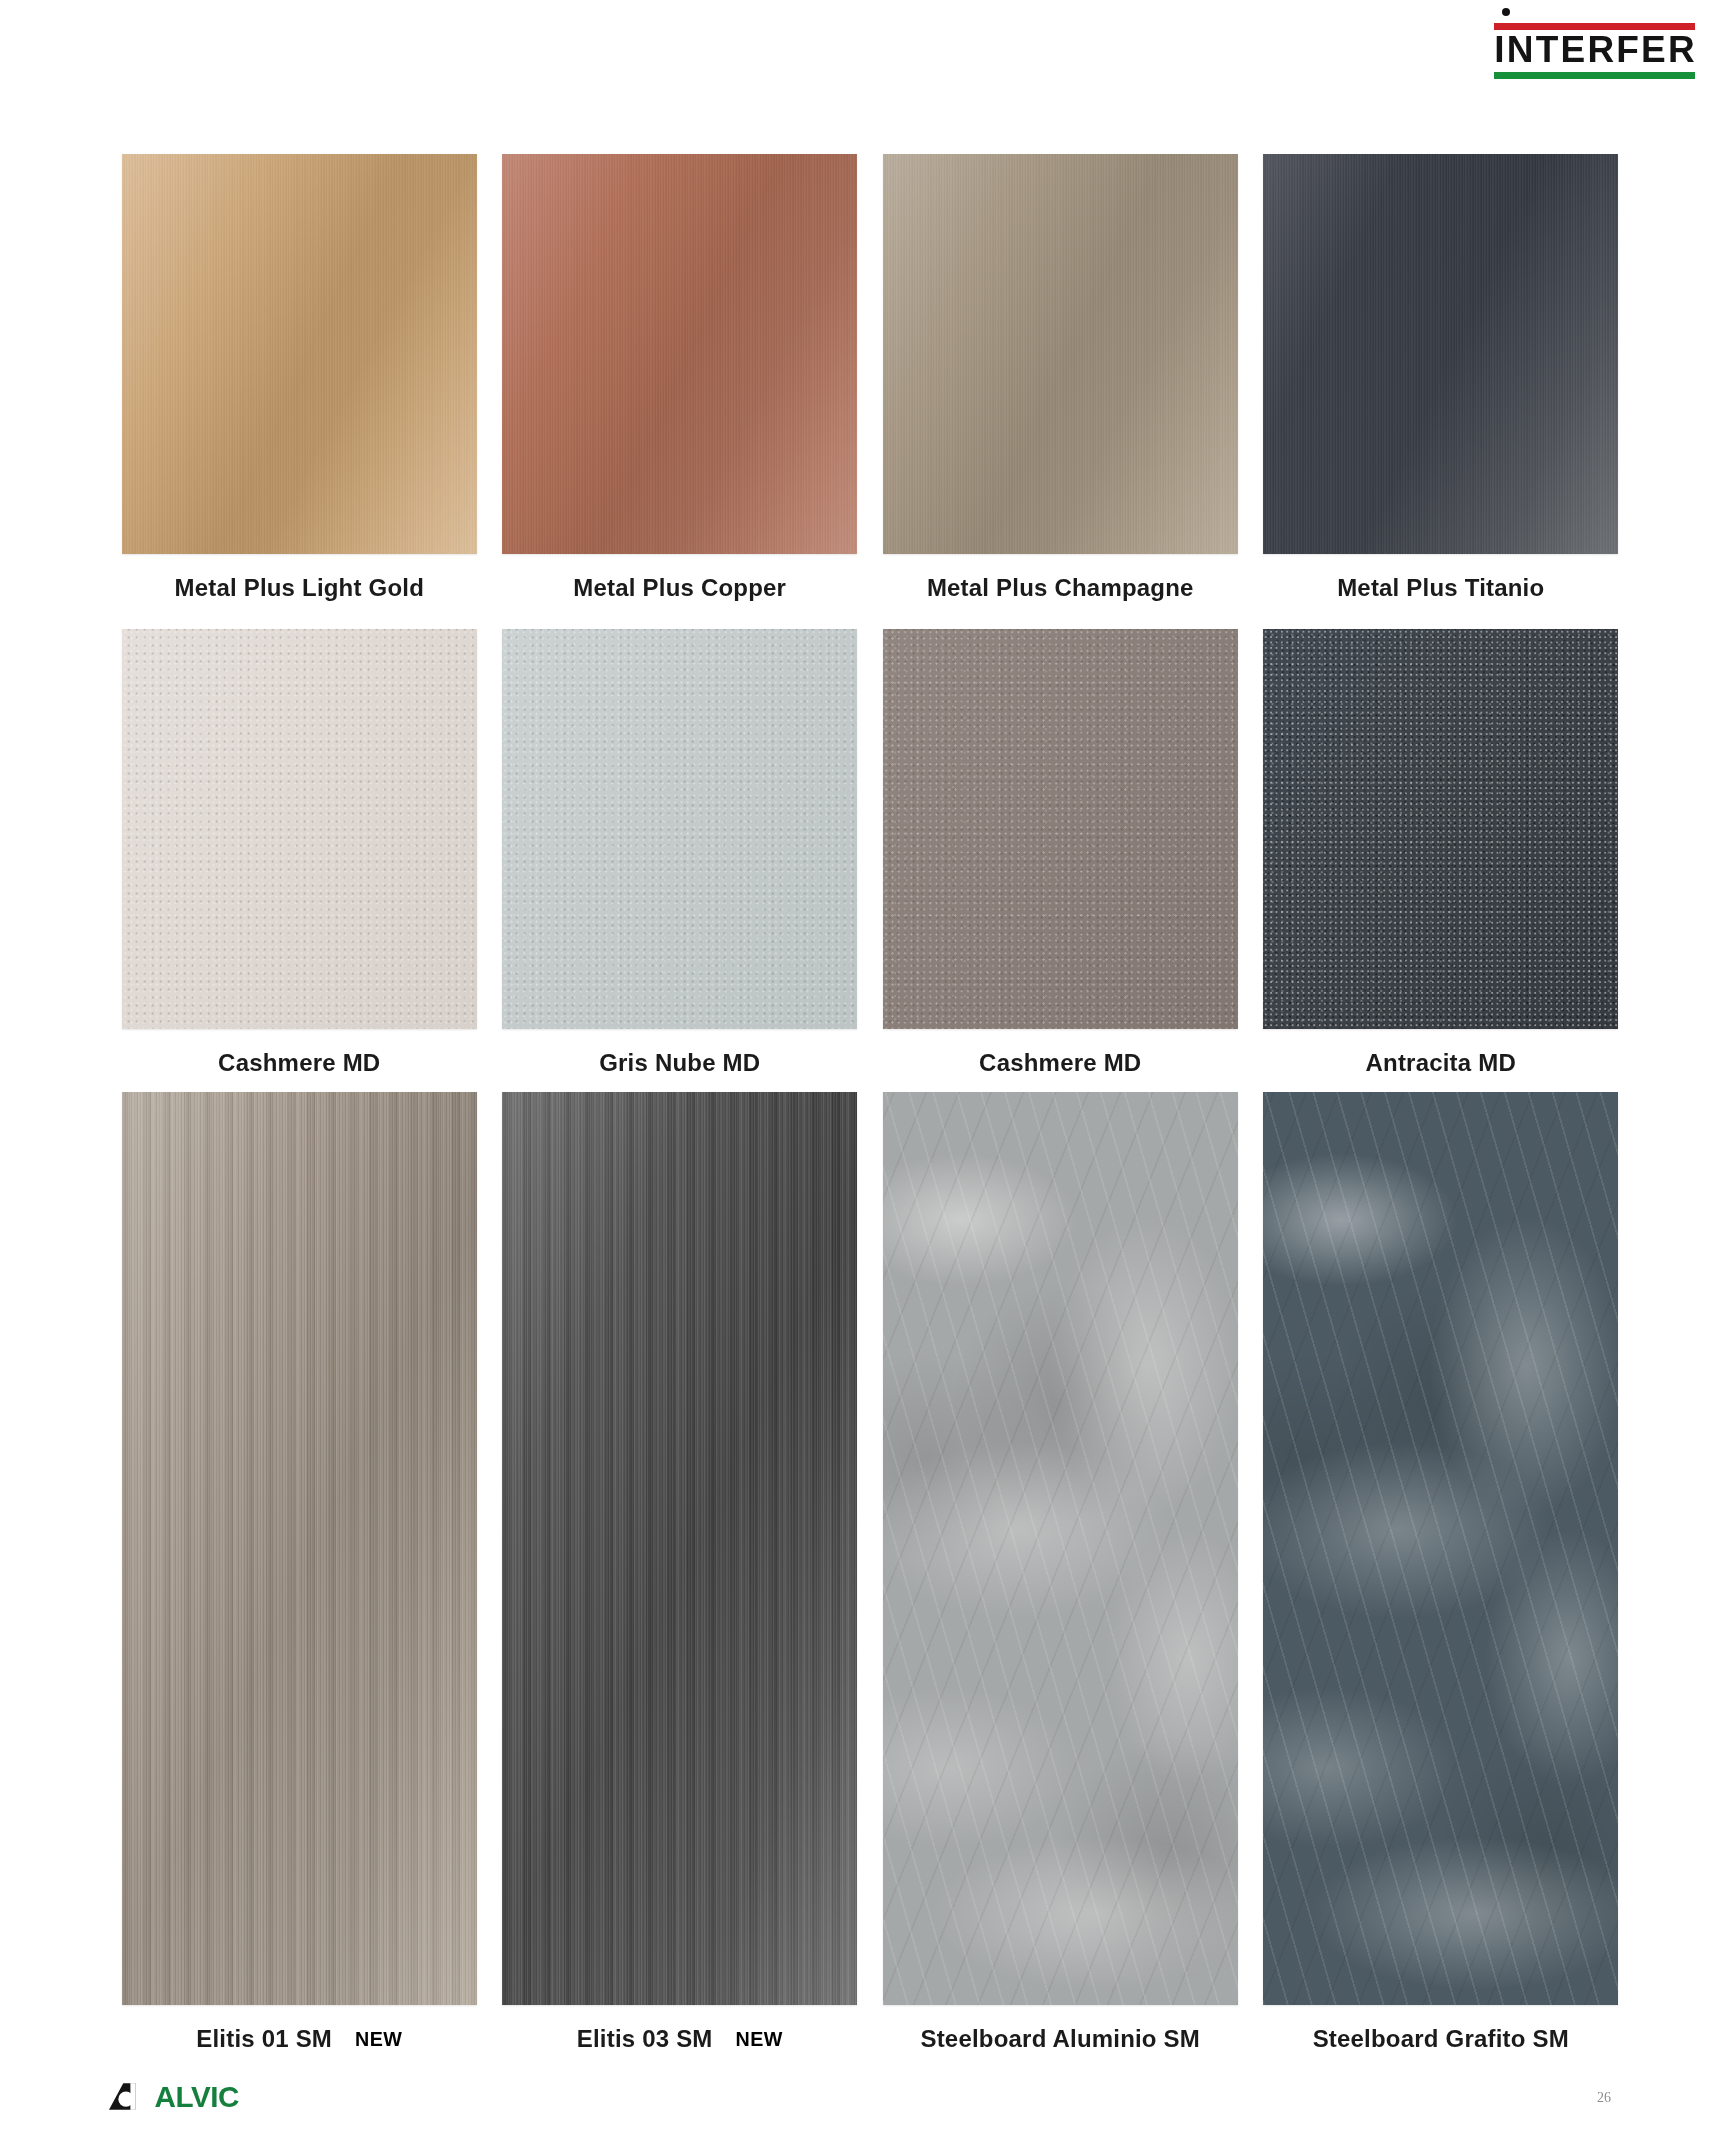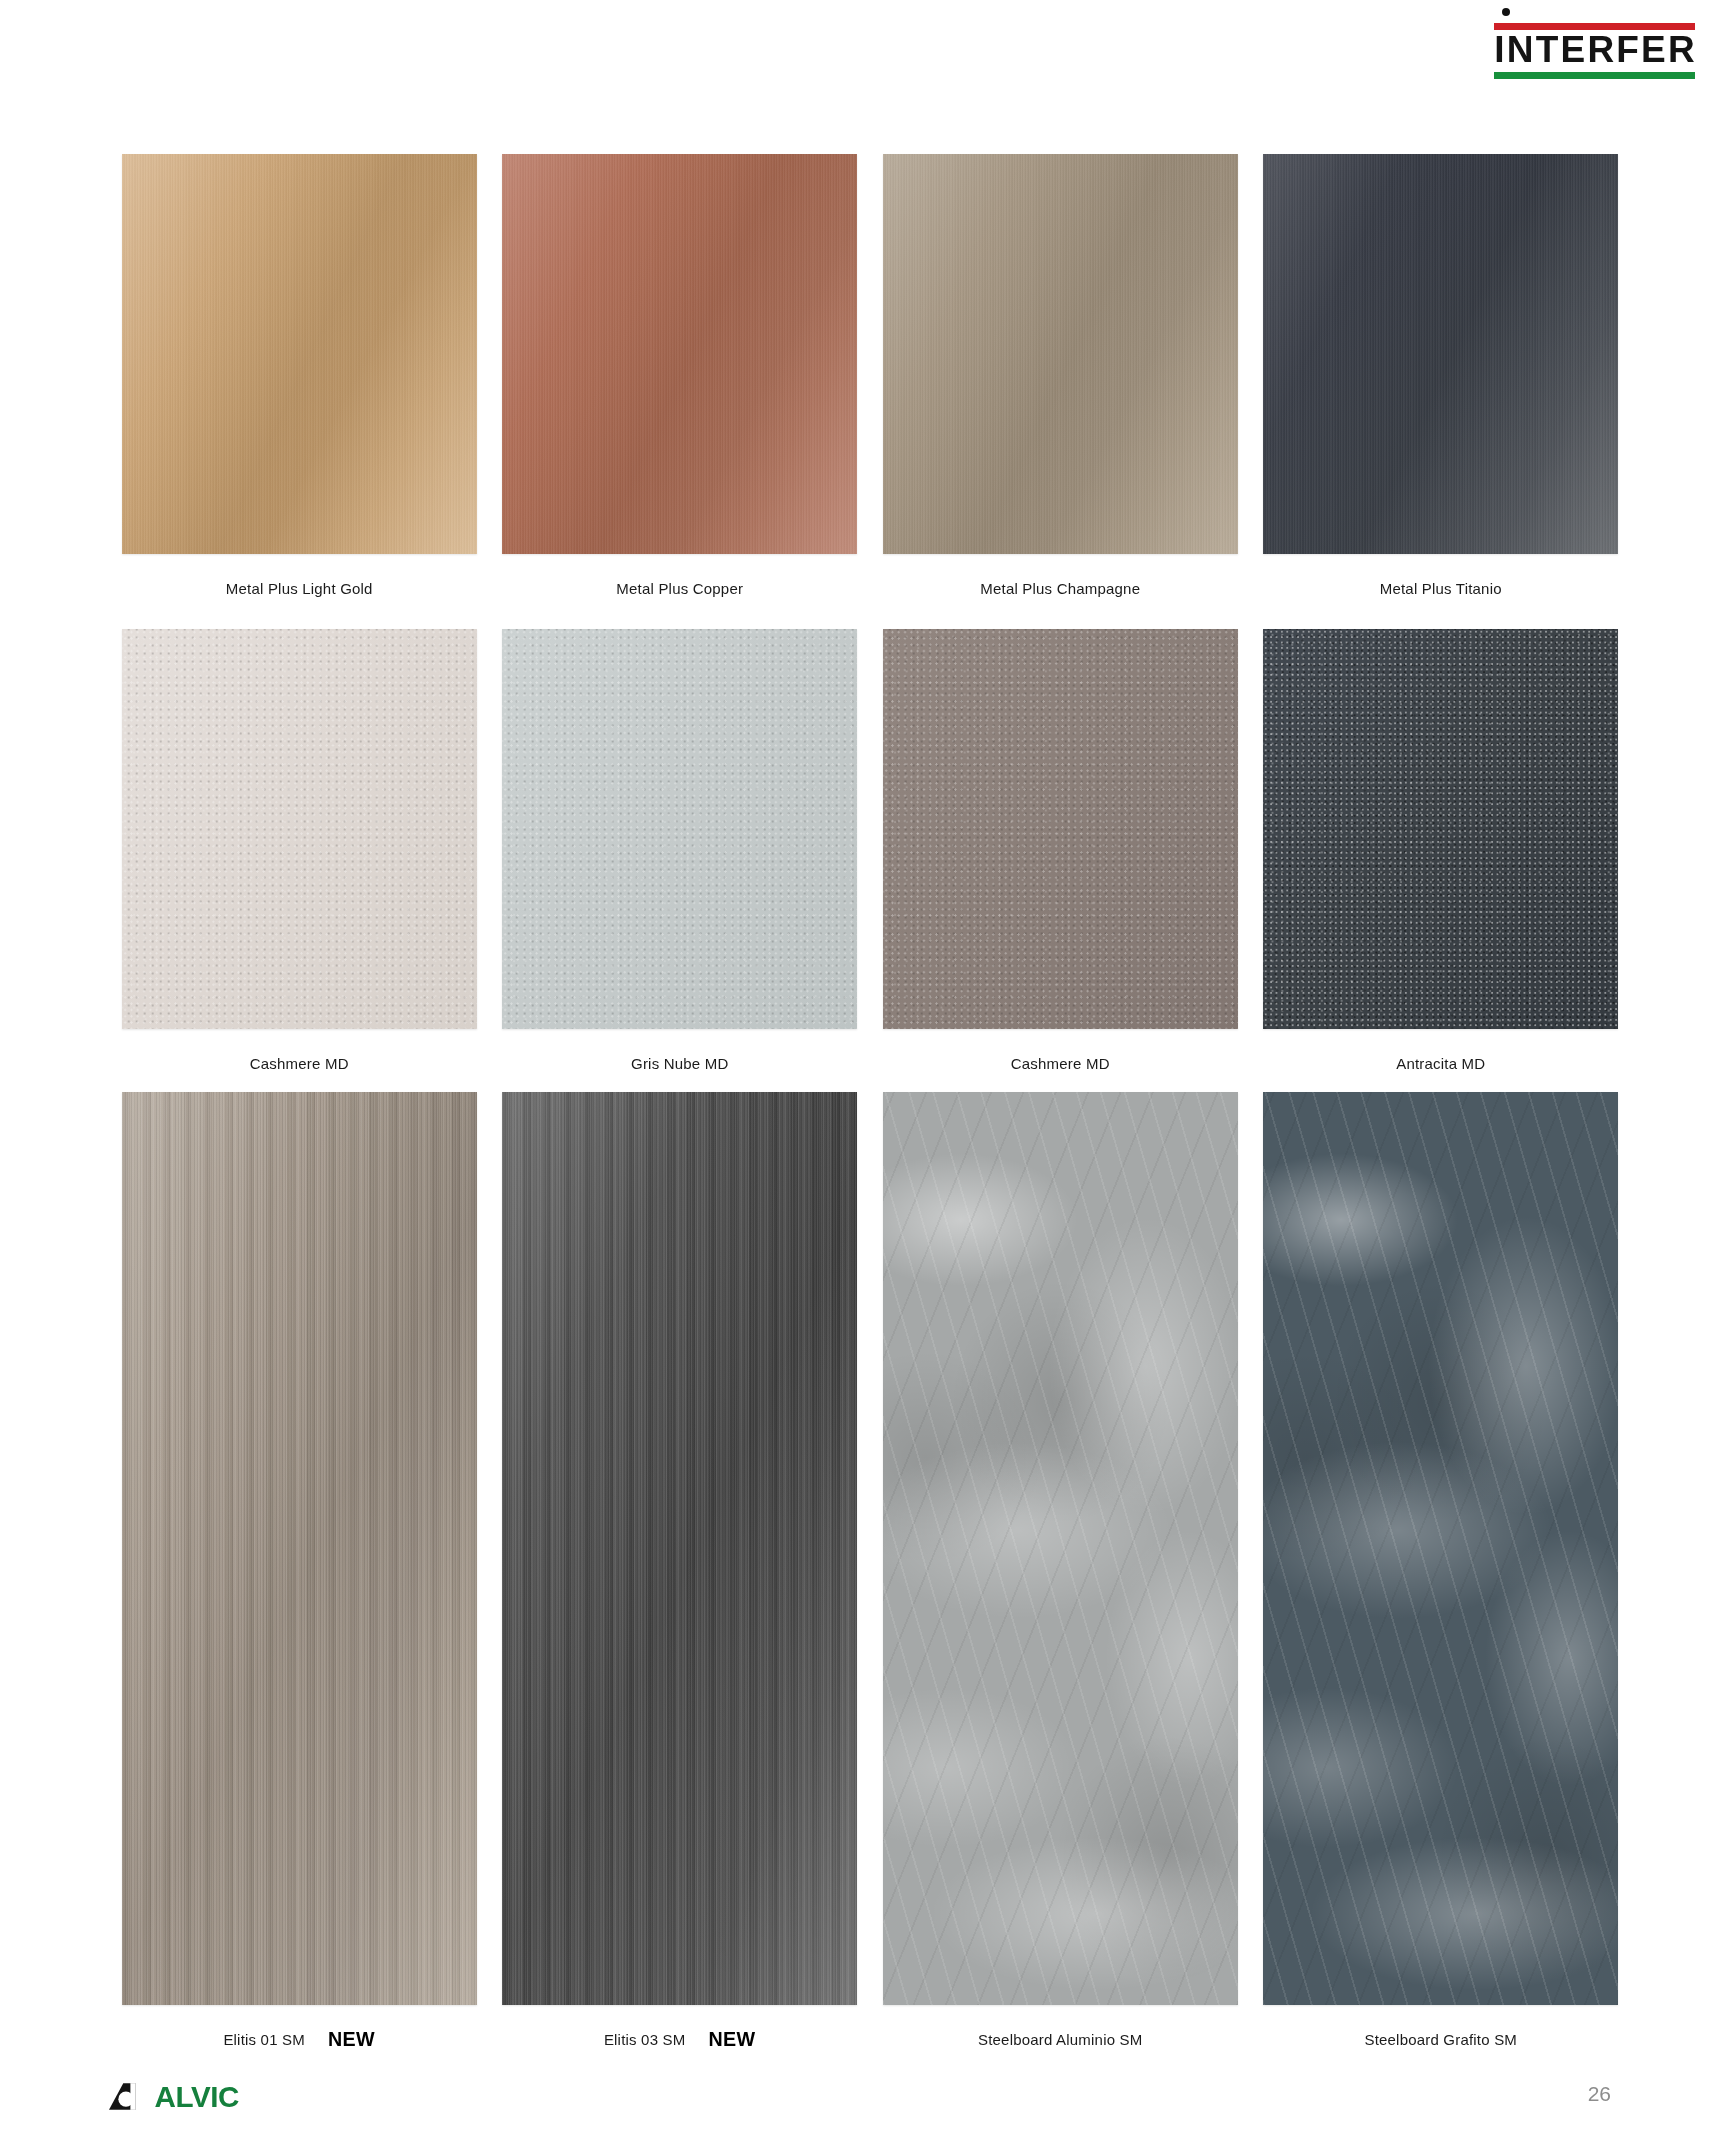--- a/index.html
+++ b/index.html
@@ -189,22 +189,22 @@
   .caption {
     margin-top: 19px;
     height: 30px;
     display: flex;
     align-items: center;
     justify-content: center;
     gap: 23px;
   }
   .caption-label {
     font-family: "Liberation Sans", sans-serif;
-    font-size: 15px;
-    font-weight: 400;
+    font-size: 24px;
+    font-weight: 700;
     color: #1b1b1b;
     letter-spacing: 0.2px;
     white-space: nowrap;
   }
   .badge-new {
     font-family: "Liberation Sans", sans-serif;
     font-size: 19.7px;
     font-weight: 700;
     color: #000000;
     letter-spacing: 0.4px;
@@ -240,22 +240,22 @@
     font-weight: 700;
     font-size: 29.6px;
     letter-spacing: -0.4px;
     color: #15803d;
     line-height: 27px;
   }
   .page-number {
     position: absolute;
     right: 109px;
     bottom: 43px;
-    font-family: Liberation Sans, sans-serif;
-    font-size: 21px;
+    font-family: Liberation Serif, serif;
+    font-size: 14px;
     color: #8d8d8d;
   }
 </style>
 </head>
 <body>
 
 <div class="page">
 
   <div class="header">
     <div class="interfer-logo">

